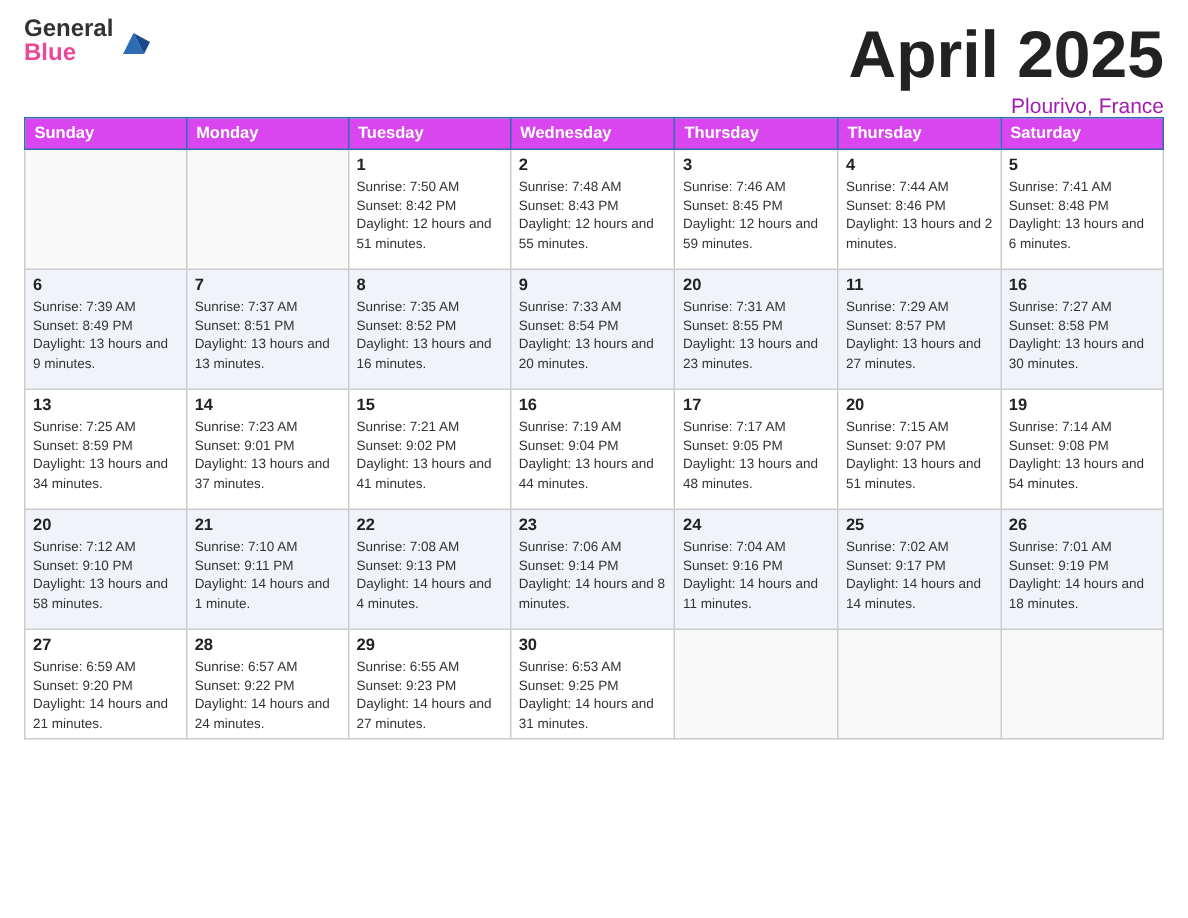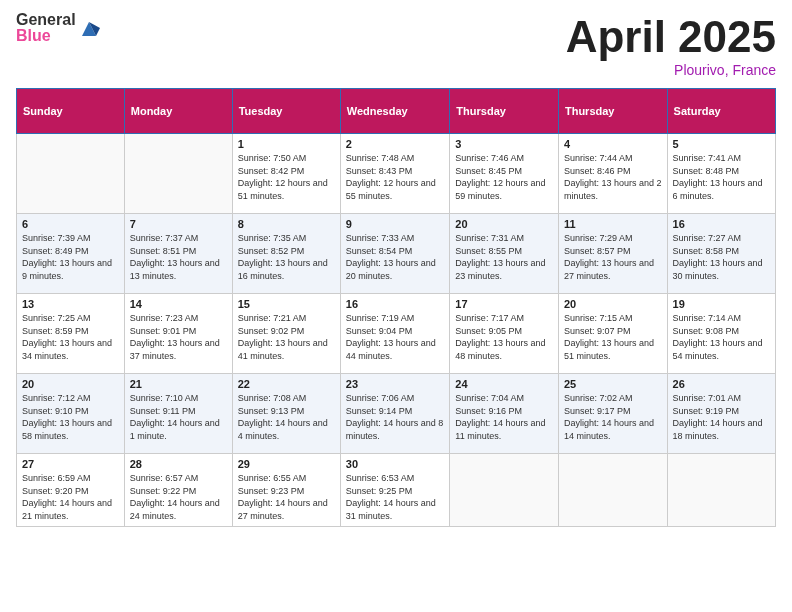--- a/index.html
+++ b/index.html
@@ -13,21 +13,20 @@
     .page {
       width: 792px;
       height: 612px;
       background: #fff;
       padding: 12px 16px;
     }
     .header {
       display: flex;
       justify-content: space-between;
       align-items: flex-start;
-      margin-bottom: 10px;
     }
     .logo {
       display: flex;
       align-items: flex-end;
     }
     .logo-text {
       display: flex;
       flex-direction: column;
       line-height: 1;
     }
@@ -42,24 +41,24 @@
     .location {
       font-size: 14px;
       color: #a21caf;
     }
     .calendar {
       width: 100%;
       border-collapse: collapse;
       font-size: 9.5px;
     }
     .calendar th {
-      background: #be185d;
+      background: #d946ef;
       color: #fff;
       text-align: left;
-      padding: 16px 6px;
+      padding: 4px 6px;
       font-size: 11px;
       font-weight: bold;
       border: 1px solid #2e6db4;
     }
     .calendar td {
       border: 1px solid #ccc;
       vertical-align: top;
       padding: 4px 5px;
       width: 113px;
       min-height: 70px;

